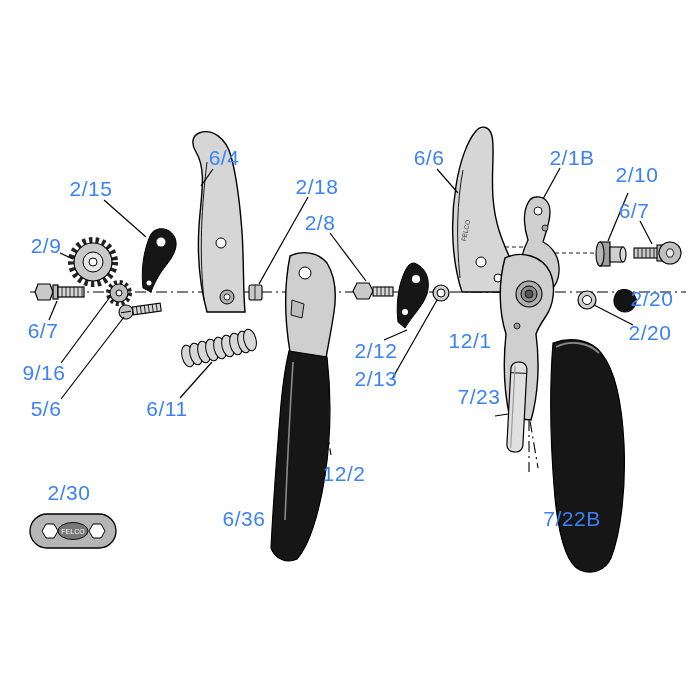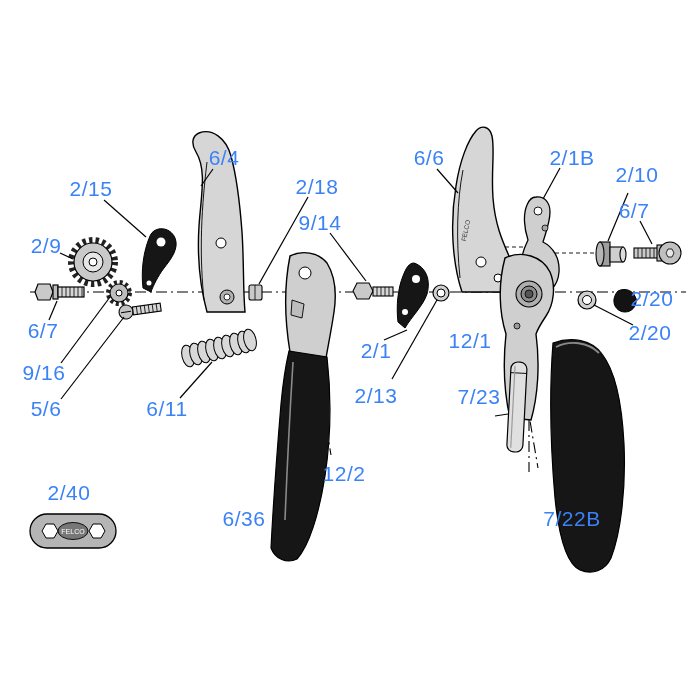--- a/index.html
+++ b/index.html
@@ -236,34 +236,34 @@
     <line x1="392" y1="379" x2="437" y2="300"></line>
     <line x1="637" y1="299" x2="634" y2="301"></line>
     <line x1="633" y1="325" x2="594" y2="305"></line>
     <line x1="495" y1="416" x2="508" y2="414"></line>
   </g>
 </svg>
 
 <div class="lbl" style="left:91px;top:189px">2/15</div>
 <div class="lbl" style="left:224px;top:158px">6/4</div>
 <div class="lbl" style="left:317px;top:187px">2/18</div>
-<div class="lbl" style="left:320px;top:223px">9/14</div>
+<div class="lbl" style="left:320px;top:223px">2/8</div>
 <div class="lbl" style="left:429px;top:158px">6/6</div>
 <div class="lbl" style="left:572px;top:158px">2/1B</div>
 <div class="lbl" style="left:637px;top:175px">2/10</div>
 <div class="lbl" style="left:634px;top:211px">6/7</div>
 <div class="lbl" style="left:46px;top:246px">2/9</div>
 <div class="lbl" style="left:43px;top:331px">6/7</div>
 <div class="lbl" style="left:44px;top:373px">9/16</div>
 <div class="lbl" style="left:46px;top:409px">5/6</div>
 <div class="lbl" style="left:167px;top:409px">6/11</div>
-<div class="lbl" style="left:376px;top:351px">2/1</div>
-<div class="lbl" style="left:376px;top:396px">2/13</div>
+<div class="lbl" style="left:376px;top:351px">2/12</div>
+<div class="lbl" style="left:376px;top:379px">2/13</div>
 <div class="lbl" style="left:470px;top:341px">12/1</div>
 <div class="lbl" style="left:652px;top:299px">2/20</div>
 <div class="lbl" style="left:650px;top:333px">2/20</div>
 <div class="lbl" style="left:479px;top:397px">7/23</div>
 <div class="lbl" style="left:344px;top:474px">12/2</div>
 <div class="lbl" style="left:244px;top:519px">6/36</div>
-<div class="lbl" style="left:69px;top:493px">2/40</div>
+<div class="lbl" style="left:69px;top:493px">2/30</div>
 <div class="lbl" style="left:572px;top:519px">7/22B</div>
 
 </div>
 
 </body></html>

